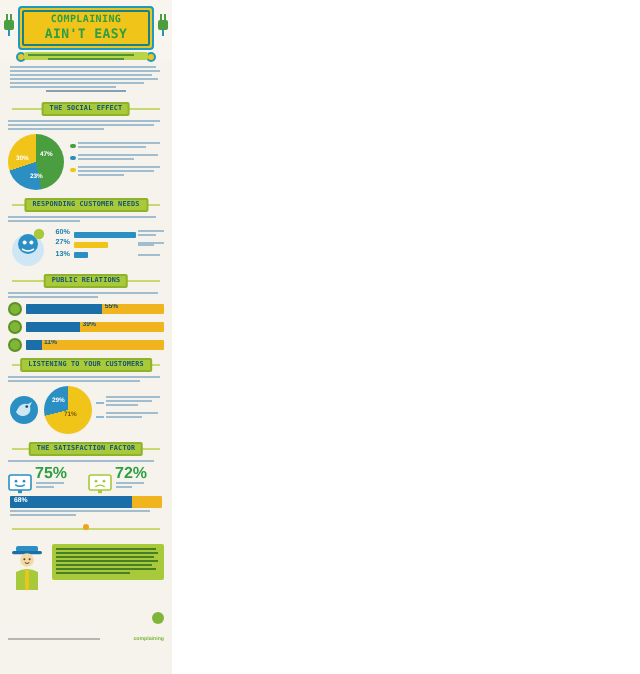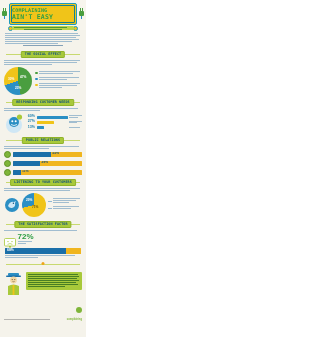--- a/index.html
+++ b/index.html
@@ -20,21 +20,21 @@
 
   
   .header { position:relative; height:30px; background:#f7f5ed; }
   .hdr-box {
     position:absolute; left:9px; top:3px; width:68px; height:22px;
     background:#f0c419; border:1px solid #1b9bbf; border-radius:2px;
   }
   .hdr-inner {
     position:absolute; left:1px; top:1px; right:1px; bottom:1px;
     border:1px solid #16808f; border-radius:1px;
-    display:flex; flex-direction:column; align-items:flex-start; justify-content:center;
+    display:flex; flex-direction:column; align-items:center; justify-content:center;
   }
   .hdr-l1, .hdr-l2 {
     font-family:"DejaVu Sans Mono", monospace;
     color:#2f9e44; font-weight:bold; letter-spacing:.2px;
     line-height:1; text-align:center; white-space:nowrap;
   }
   .hdr-l1 { font-size:5px; }
   .hdr-l2 { font-size:6.5px; margin-top:1px; }
   .plug {
     position:absolute; left:1px; top:5px; width:7px; height:11px;
@@ -410,20 +410,38 @@
     <div class="chip">
         <span>THE SATISFACTION FACTOR</span>
       </div>
   </div>
 
   <div class="para">
     <div class="tl" style="width:93%"></div>
   </div>
 
   <div class="sat-row">
+    <div class="sat-cell">
+      <div class="monitor">
+        <svg width="12" height="10" viewBox="0 0 12 10">
+          <rect x=".5" y=".5" width="11" height="7.5" rx="1" fill="#ffffff" stroke="#2b8fc4" stroke-width=".8"></rect>
+          <circle cx="4" cy="3.6" r=".7" fill="#2b8fc4"></circle>
+          <circle cx="8" cy="3.6" r=".7" fill="#2b8fc4"></circle>
+          <path d="M3.6 5.3 Q6 7 8.4 5.3" stroke="#2b8fc4" stroke-width=".7" fill="none"></path>
+          <rect x="5" y="8" width="2" height="1.6" fill="#2b8fc4"></rect>
+        </svg>
+      </div>
+      <div>
+        <div class="sat-num">75%</div>
+        <div class="sat-cap">
+          <div class="tl" style="width:90%"></div>
+          <div class="tl" style="width:60%"></div>
+        </div>
+      </div>
+    </div>
 
     <div class="sat-cell">
       <div class="monitor">
         <svg width="12" height="10" viewBox="0 0 12 10">
           <rect x=".5" y=".5" width="11" height="7.5" rx="1" fill="#ffffff" stroke="#a8c93a" stroke-width=".8"></rect>
           <circle cx="4" cy="3.6" r=".7" fill="#a8c93a"></circle>
           <circle cx="8" cy="3.6" r=".7" fill="#a8c93a"></circle>
           <path d="M3.6 6.4 Q6 4.7 8.4 6.4" stroke="#a8c93a" stroke-width=".7" fill="none"></path>
           <rect x="5" y="8" width="2" height="1.6" fill="#a8c93a"></rect>
         </svg>

